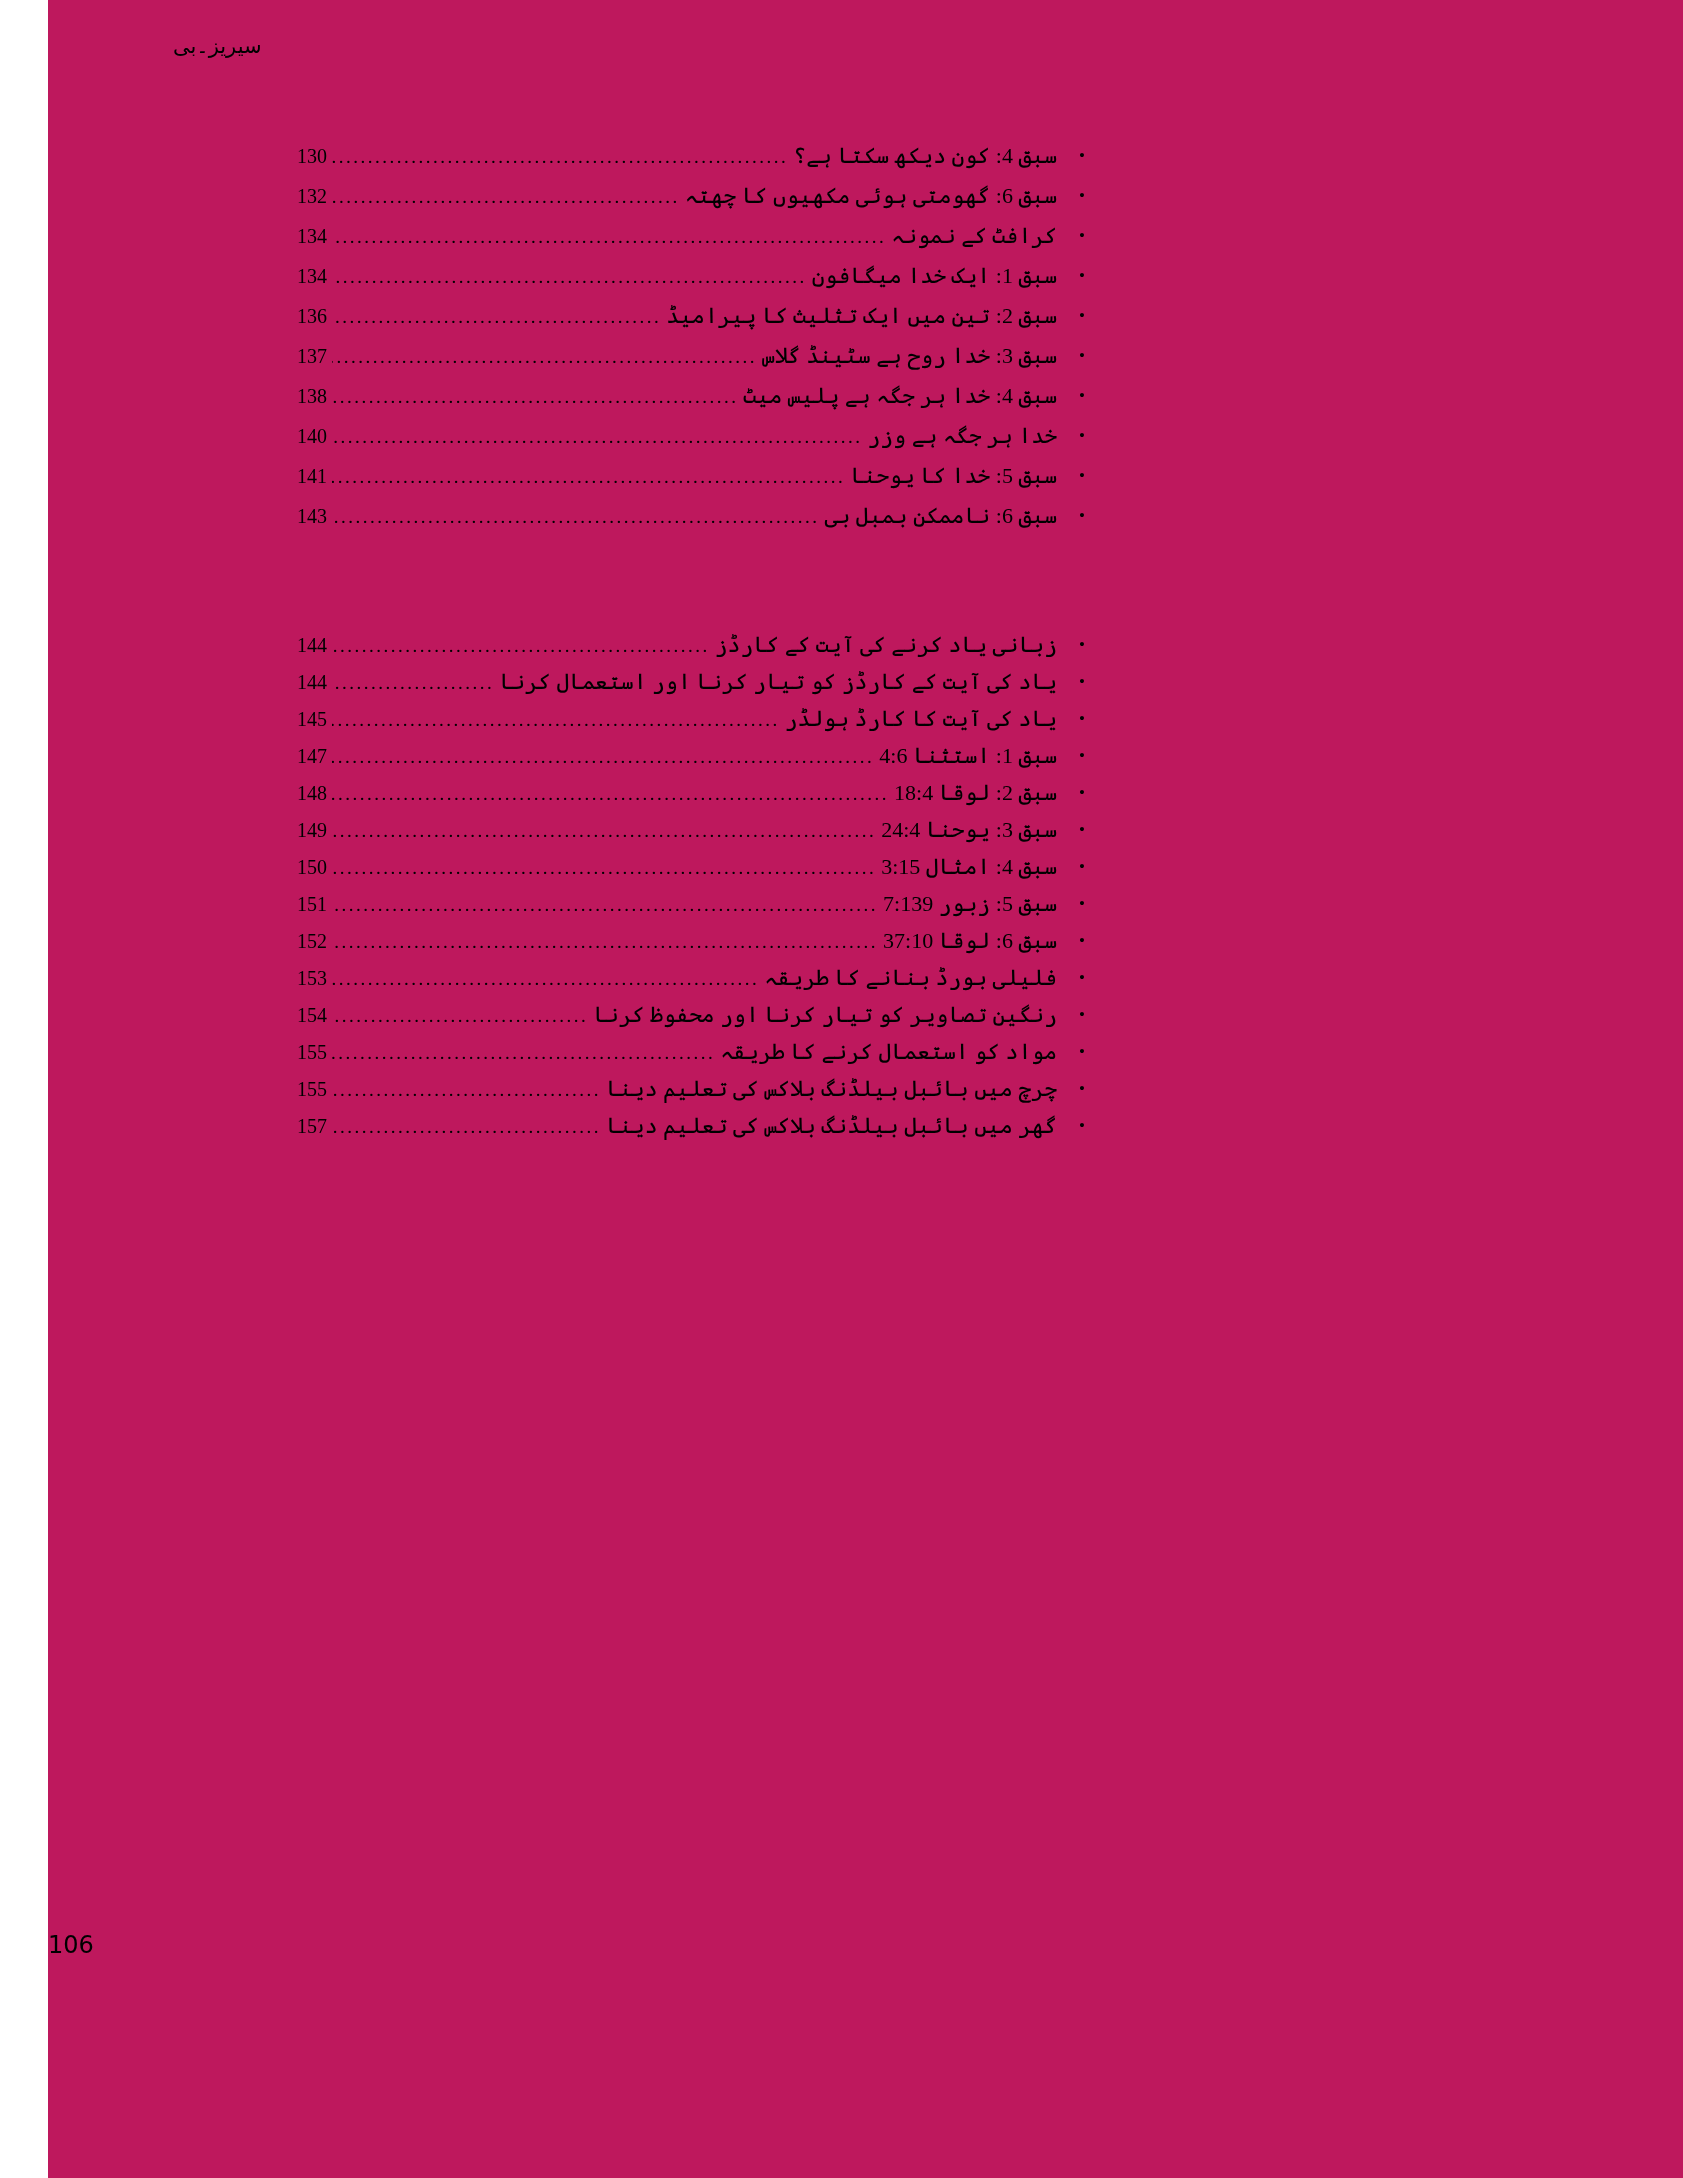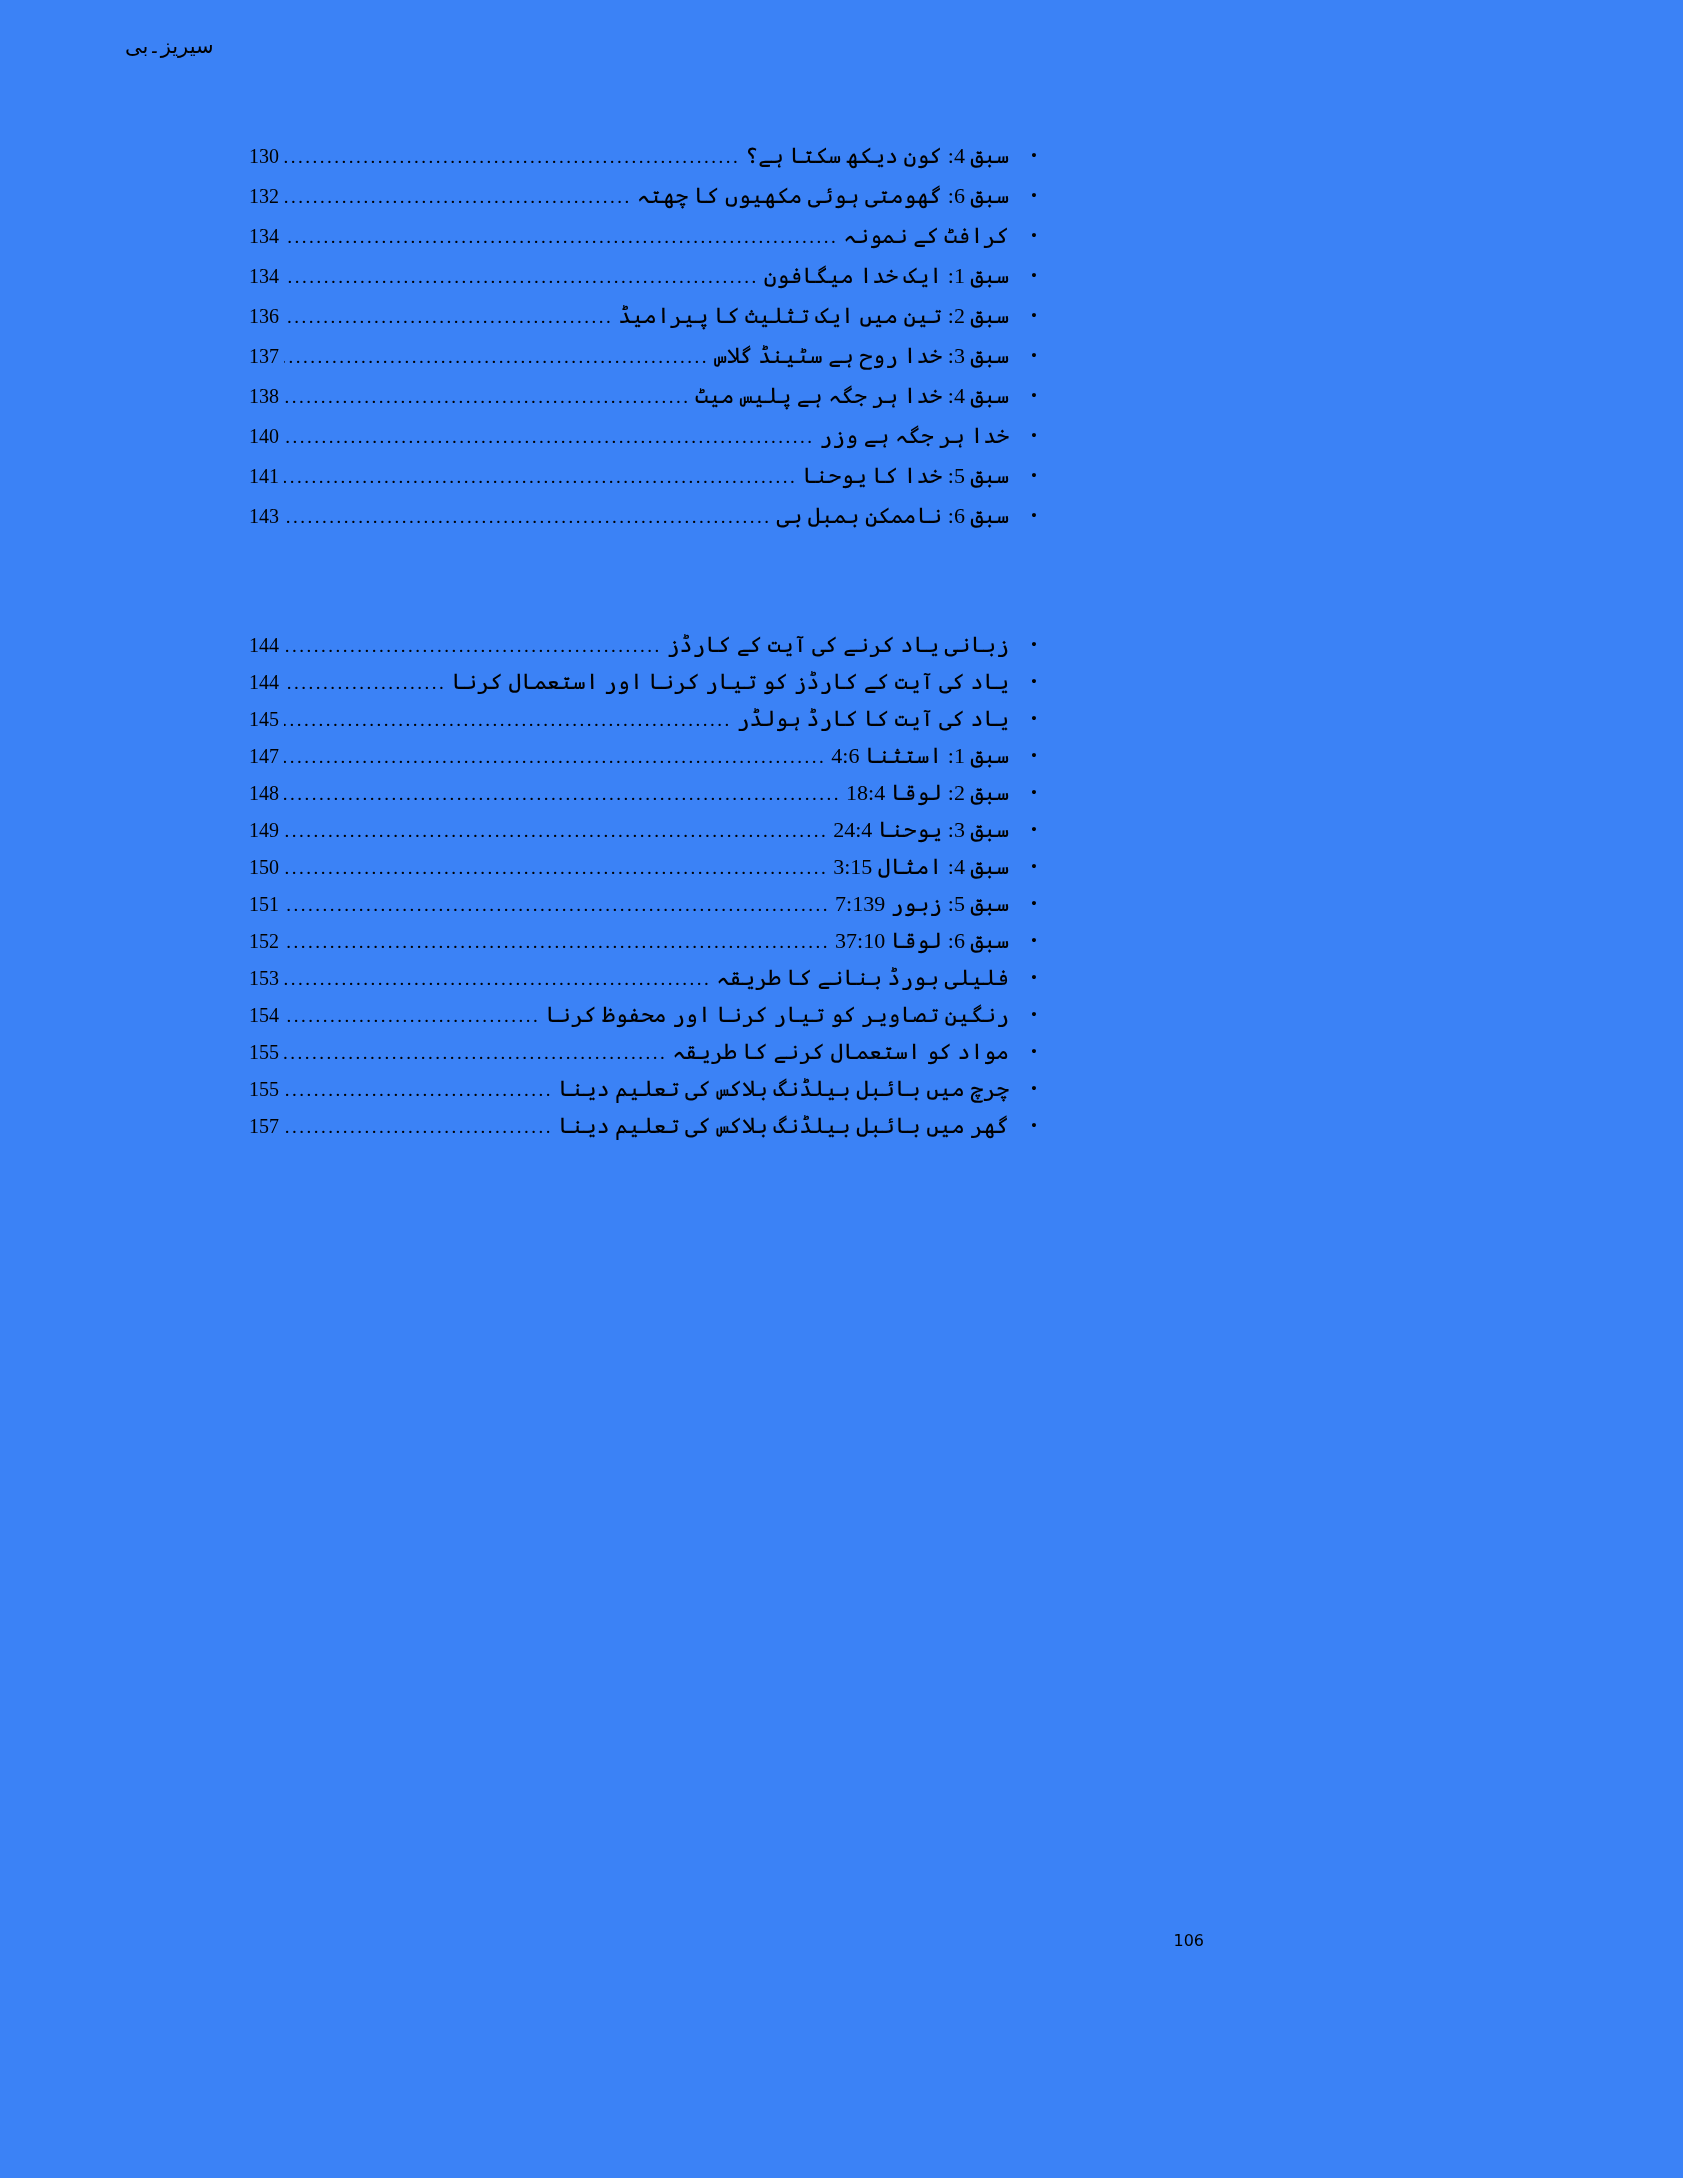--- a/index.html
+++ b/index.html
@@ -4,21 +4,21 @@
 <style>
   * { margin: 0; padding: 0; box-sizing: border-box; }
   html, body { background: #ffffff; }
   body {
     width: 1683px; height: 2178px;
     position: relative;
     font-family: "Liberation Serif", "DejaVu Sans", serif;
     color: #000000;
     overflow: hidden;
   }
-  .page { position: absolute; inset: 0; background: #3b82f6; }
+  .page { position: absolute; inset: 0; background: #be185d; margin-left: 48px; }
 
   .doc-header {
     position: absolute; top: 34px; left: 125px;
     direction: rtl; font-size: 21px;
     font-family: "DejaVu Sans", sans-serif;
   }
 
   .toc { position: absolute; left: 249px; width: 788px; direction: rtl; }
   .toc-1 { top: 143px; }
   .toc-2 { top: 632px; }
@@ -49,21 +49,21 @@
 
   .note {
     position: absolute; left: 139px; top: 546px; width: 1008px;
     direction: rtl; text-align: justify;
     font-size: 22px; line-height: 42px;
     font-family: "DejaVu Sans", "Liberation Serif", sans-serif;
   }
 
   .footer {
     position: absolute; top: 1931px; left: 0; width: 1204px;
-    text-align: right; font-size: 16px;
+    text-align: left; font-size: 24px;
     font-family: "DejaVu Sans", sans-serif;
   }
 </style>
 </head>
 <body>
 
 <div class="page">
 
   <div class="doc-header">سیریز۔بی</div>
 

